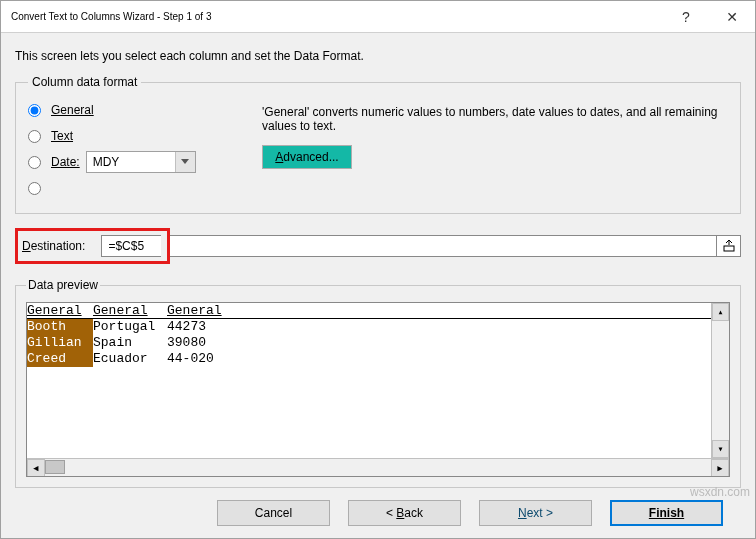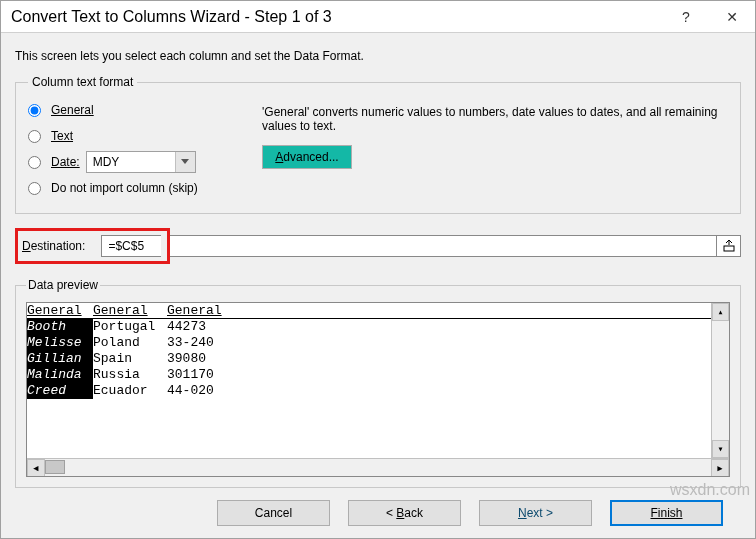--- a/index.html
+++ b/index.html
@@ -19,21 +19,21 @@
     flex-direction: column;
   }
   .titlebar {
     height: 32px;
     background: #fff;
     border-bottom: 1px solid #d0d0d0;
     display: flex;
     align-items: center;
     padding-left: 10px;
   }
-  .titlebar-title { flex: 1; font-size: 16px; }
+  .titlebar-title { flex: 1; font-size: 10px; }
   .titlebar-btn {
     width: 46px;
     height: 32px;
     display: flex;
     align-items: center;
     justify-content: center;
     font-size: 14px;
     color: #333;
     cursor: pointer;
   }
@@ -127,21 +127,21 @@
   }
   .preview-header span {
     text-decoration: underline;
     padding: 0 0 0 0;
   }
   .col0 { width: 66px; display:inline-block; }
   .col1 { width: 74px; display:inline-block; }
   .col2 { display:inline-block; }
   .preview-rows .row { white-space:pre; line-height: 16px; }
   .preview-rows .row .col0 {
-    background:#000000; color:#fff;font-style:italic;
+    background:#a16207; color:#fff;
   }
   .hscroll {
     height:18px; border-top:1px solid #c0c0c0;
     display:flex; align-items:center; background:#f0f0f0;
   }
   .hscroll .arrow {
     width:18px;height:18px;display:flex;align-items:center;justify-content:center;
     background:#e1e1e1;border:1px solid #c0c0c0; cursor:pointer;
   }
   .hscroll .track { flex:1; height:18px; position:relative; }
@@ -162,43 +162,43 @@
     gap: 18px; padding: 0 18px;
   }
   .btn {
     width: 113px; height: 26px;
     border:1px solid #adadad;
     background:#e1e1e1;
     display:flex;align-items:center;justify-content:center;
     cursor:pointer;
   }
   .btn.disabled { color:#0c4a6e; cursor:default; }
-  .btn.primary { border:2px solid #0078d7; }
+  .btn.primary { border:2px solid #0078d7;font-weight:bold; }
   .watermark {
     position:absolute; right:6px; bottom:40px;
-    font-size:16px; color:#bbb; pointer-events:none;
+    font-size:12px; color:#bbb; pointer-events:none;
   }
 </style>
 </head>
 <body>
 
 <div class="window">
 
   <div class="titlebar">
     <div class="titlebar-title">Convert Text to Columns Wizard - Step 1 of 3</div>
     <div class="titlebar-btn">?</div>
     <div class="titlebar-btn">✕</div>
   </div>
 
   <div class="content">
 
     <div class="instruction">This screen lets you select each column and set the Data Format.</div>
 
     <fieldset class="group">
-      <legend>Column text format</legend>
+      <legend>Column data format</legend>
       <div class="format-row">
         <div class="radios">
           <div class="radio-line">
             <input type="radio" name="fmt" checked="" style="">
             <span><span class="accel">General</span></span>
           </div>
           <div class="radio-line">
             <input type="radio" name="fmt" style="">
             <span><span class="accel">Text</span></span>
           </div>
@@ -209,21 +209,20 @@
               <span>MDY</span>
               <span class="chev">
                 <svg width="8" height="6" viewBox="0 0 8 6">
                     <path d="M0 0 L4 5 L8 0 Z" fill="#555"></path>
                   </svg>
               </span>
             </div>
           </div>
           <div class="radio-line">
             <input type="radio" name="fmt" style="">
-            <span>Do not import column (skip)</span>
           </div>
         </div>
         <div class="desc-col">
           <div>'General' converts numeric values to numbers, date values to dates, and all remaining values to text.</div>
           <div class="advanced-btn">
             <span><span class="accel">A</span><span>dvanced...</span></span>
           </div>
         </div>
       </div>
     </fieldset>
@@ -246,23 +245,21 @@
       <legend>Data preview</legend>
       <div class="preview-box">
         <div class="preview-content">
           <div class="preview-header">
             <span class="col0">General</span>
             <span class="col1">General</span>
             <span class="col2">General</span>
           </div>
           <div class="preview-rows" id="preview-rows">
               <div class="row"><span class="col0">Booth</span><span class="col1">Portugal</span><span class="col2">44273</span></div>
-              <div class="row"><span class="col0">Melisse</span><span class="col1">Poland</span><span class="col2">33-240</span></div>
               <div class="row"><span class="col0">Gillian</span><span class="col1">Spain</span><span class="col2">39080</span></div>
-              <div class="row"><span class="col0">Malinda</span><span class="col1">Russia</span><span class="col2">301170</span></div>
               <div class="row"><span class="col0">Creed</span><span class="col1">Ecuador</span><span class="col2">44-020</span></div>
             </div>
         </div>
         <div class="vscroll">
           <div class="arrow">▴</div>
           <div class="track"></div>
           <div class="arrow">▾</div>
         </div>
         <div class="hscroll">
           <div class="arrow">◂</div>

